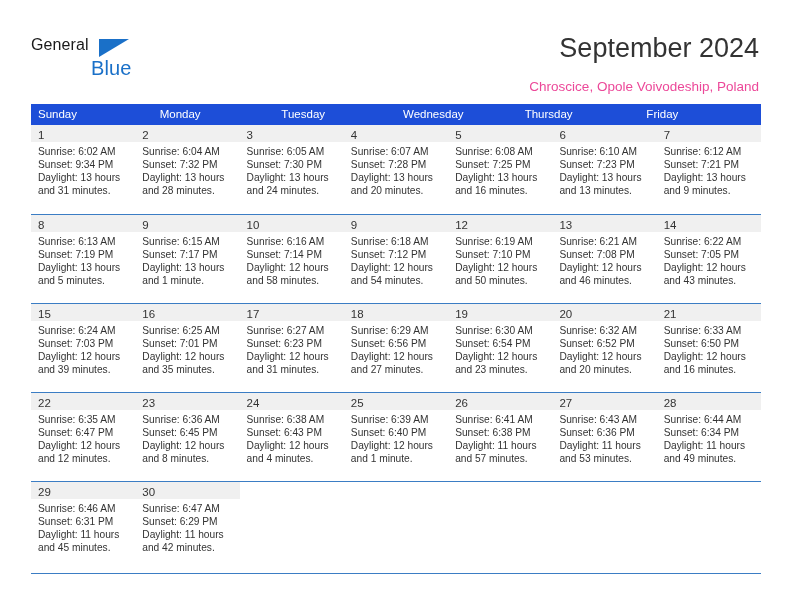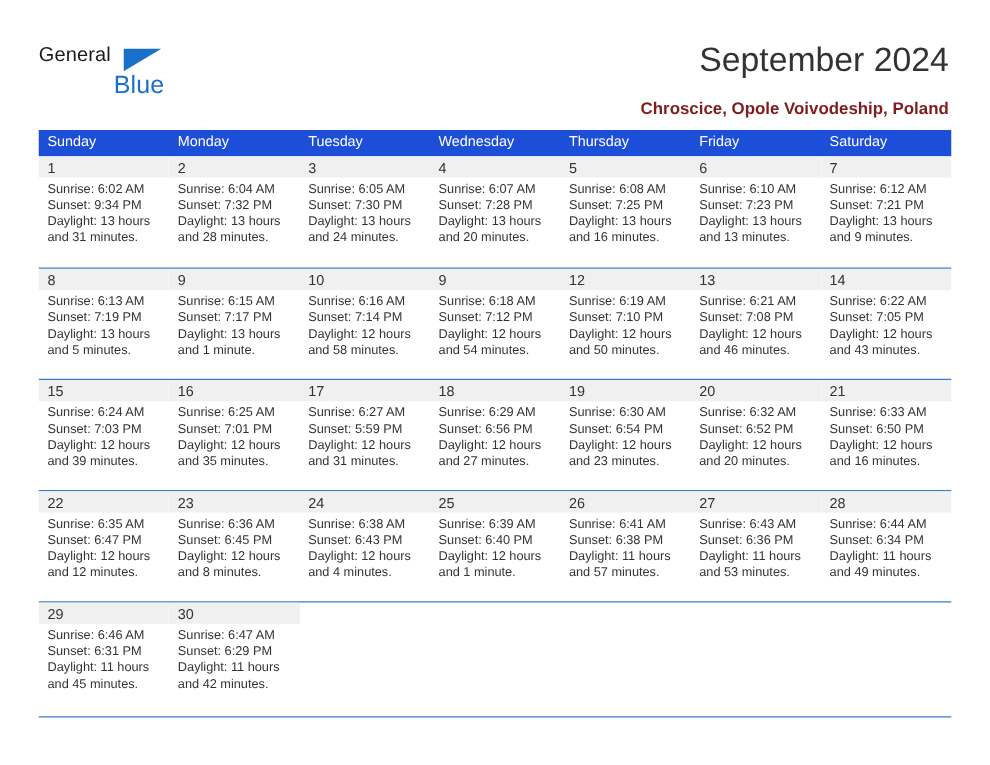--- a/index.html
+++ b/index.html
@@ -70,24 +70,23 @@
     color: #333333;
     text-align: center;
     white-space: nowrap;
     font-weight: normal;
   }
   .subtitle {
     position: absolute;
     right: 33px;
     top: 79px;
     font-size: 13.5px;
-    color: #7f1d1d;
+    color: #ec4899;
     text-align: center;
     white-space: nowrap;
-    font-weight: bold;
   }
 
   
   .calendar {
     position: absolute;
     left: 31px;
     top: 104px;
     width: 730px;
   }
   .weekday-row {
@@ -170,21 +169,20 @@
   </div>
 
   <div class="calendar">
     <div class="weekday-row">
       <div class="weekday">Sunday</div>
       <div class="weekday">Monday</div>
       <div class="weekday">Tuesday</div>
       <div class="weekday">Wednesday</div>
       <div class="weekday">Thursday</div>
       <div class="weekday">Friday</div>
-      <div class="weekday">Saturday</div>
     </div>
 
     <div class="week-row first">
       <div class="day-cell">
         <div class="day-number-band"><span class="day-number">1</span></div>
         <div class="day-info">
           <div>Sunrise: 6:02 AM</div>
           <div>Sunset: 9:34 PM</div>
           <div>Daylight: 13 hours</div>
           <div>and 31 minutes.</div>
@@ -328,21 +326,21 @@
           <div>Sunrise: 6:25 AM</div>
           <div>Sunset: 7:01 PM</div>
           <div>Daylight: 12 hours</div>
           <div>and 35 minutes.</div>
         </div>
       </div>
       <div class="day-cell">
         <div class="day-number-band"><span class="day-number">17</span></div>
         <div class="day-info">
           <div>Sunrise: 6:27 AM</div>
-          <div>Sunset: 5:59 PM</div>
+          <div>Sunset: 6:23 PM</div>
           <div>Daylight: 12 hours</div>
           <div>and 31 minutes.</div>
         </div>
       </div>
       <div class="day-cell">
         <div class="day-number-band"><span class="day-number">18</span></div>
         <div class="day-info">
           <div>Sunrise: 6:29 AM</div>
           <div>Sunset: 6:56 PM</div>
           <div>Daylight: 12 hours</div>

